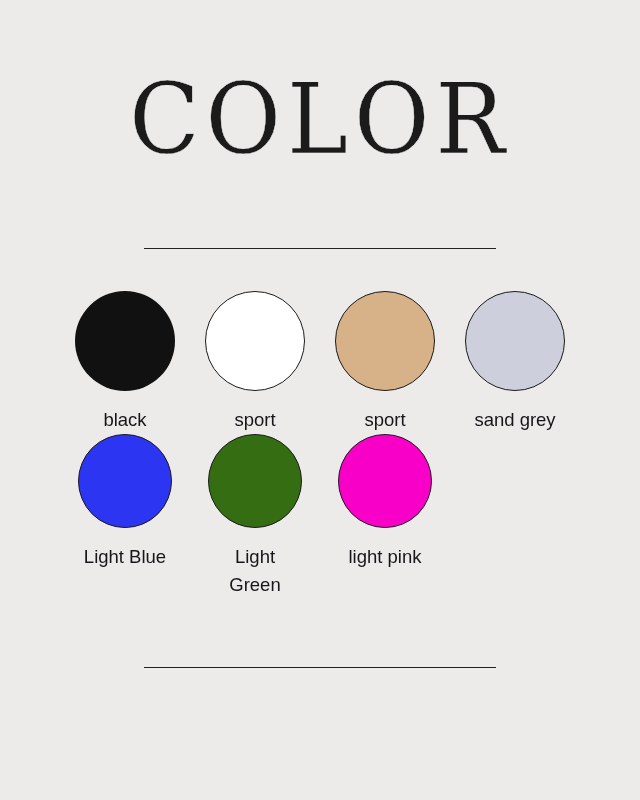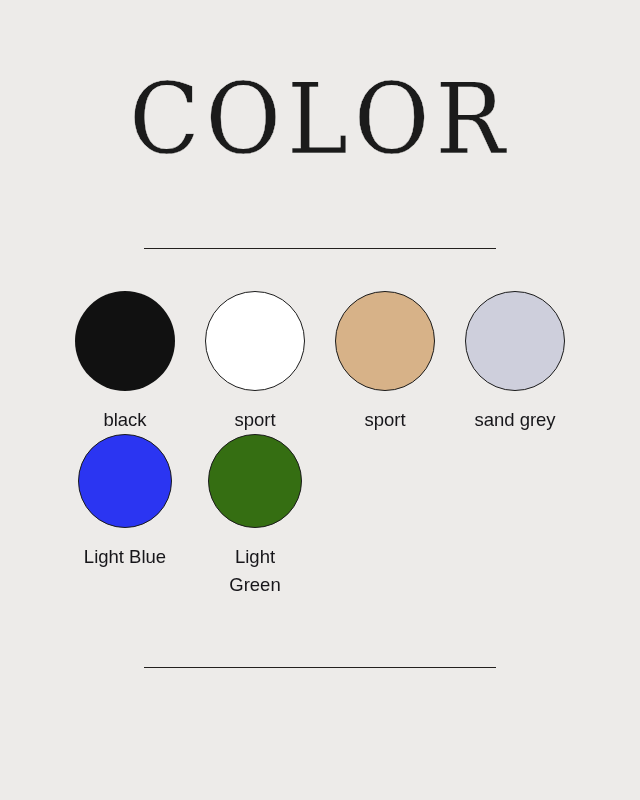--- a/index.html
+++ b/index.html
@@ -127,19 +127,23 @@
 
     <div class="swatch-row row2">
       <div class="swatch">
         <div class="dot bordered" style="background: rgb(43, 53, 242);"></div>
         <div class="swatch-label">Light Blue</div>
       </div>
       <div class="swatch">
         <div class="dot bordered" style="background: rgb(53, 110, 18);"></div>
         <div class="swatch-label">Light Green</div>
       </div>
+      <div class="swatch">
+        <div class="dot bordered" style="background: rgb(249, 0, 200);"></div>
+        <div class="swatch-label">light pink</div>
+      </div>
     </div>
 
   </div>
 
   <div class="divider divider-bottom" style="border-top-color: rgb(35, 32, 30);"></div>
 
 </div>
 
 </body></html>

